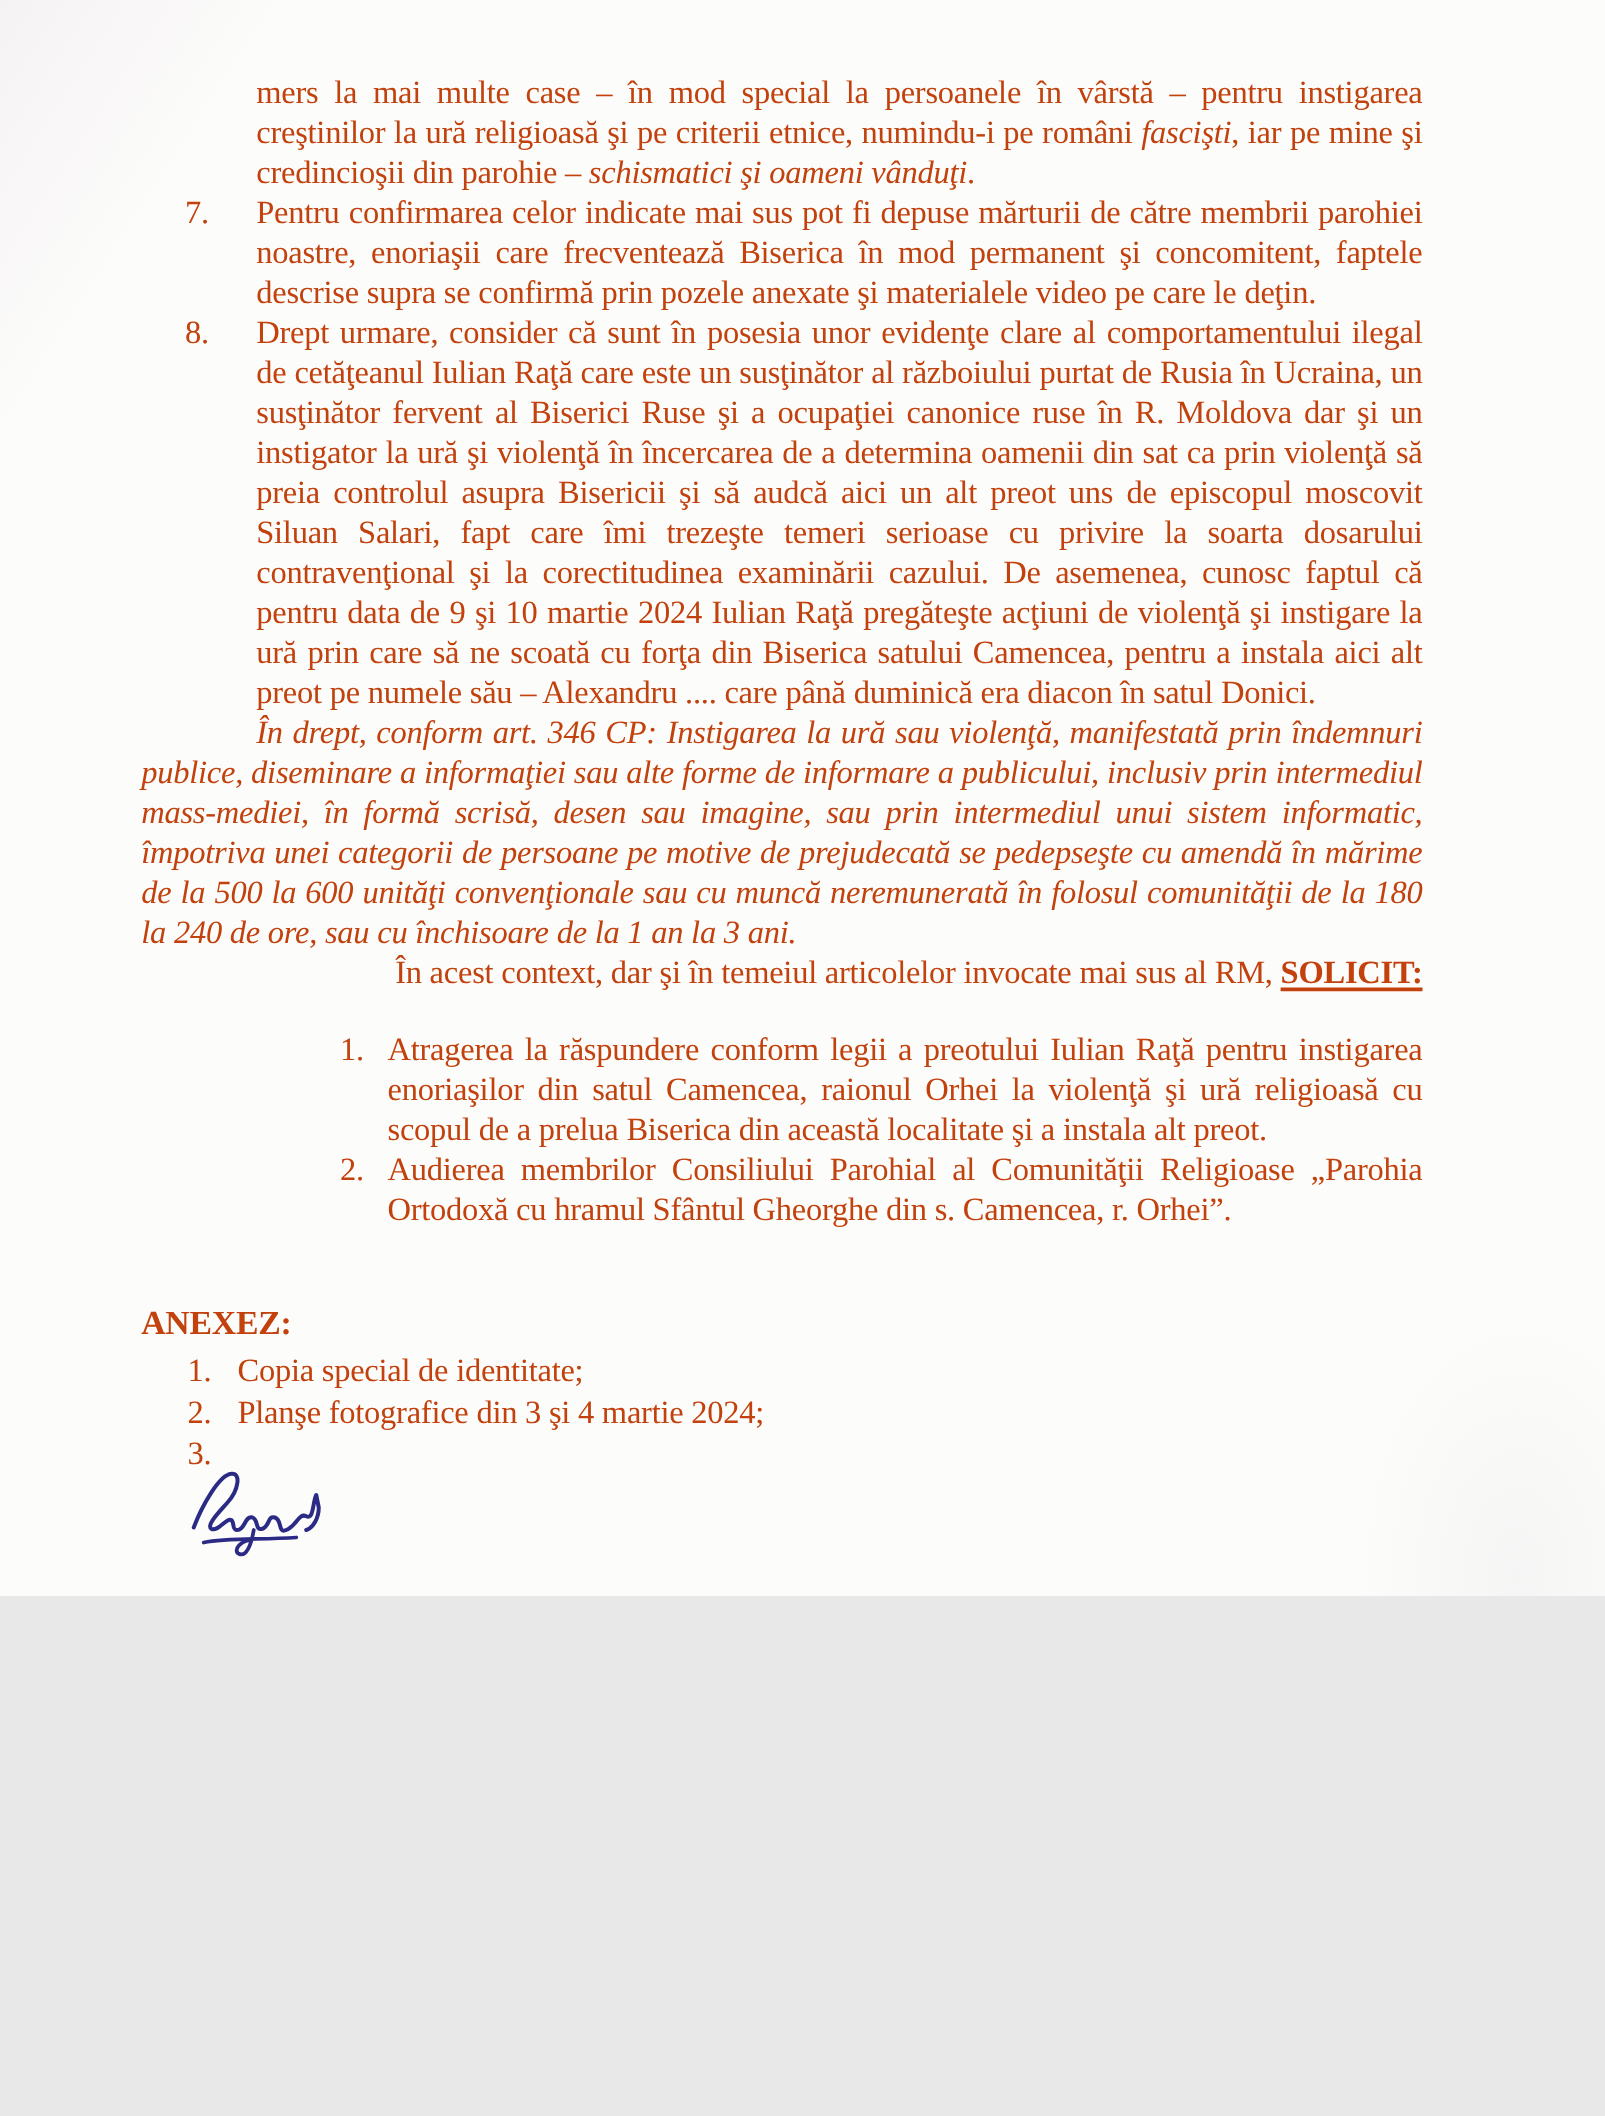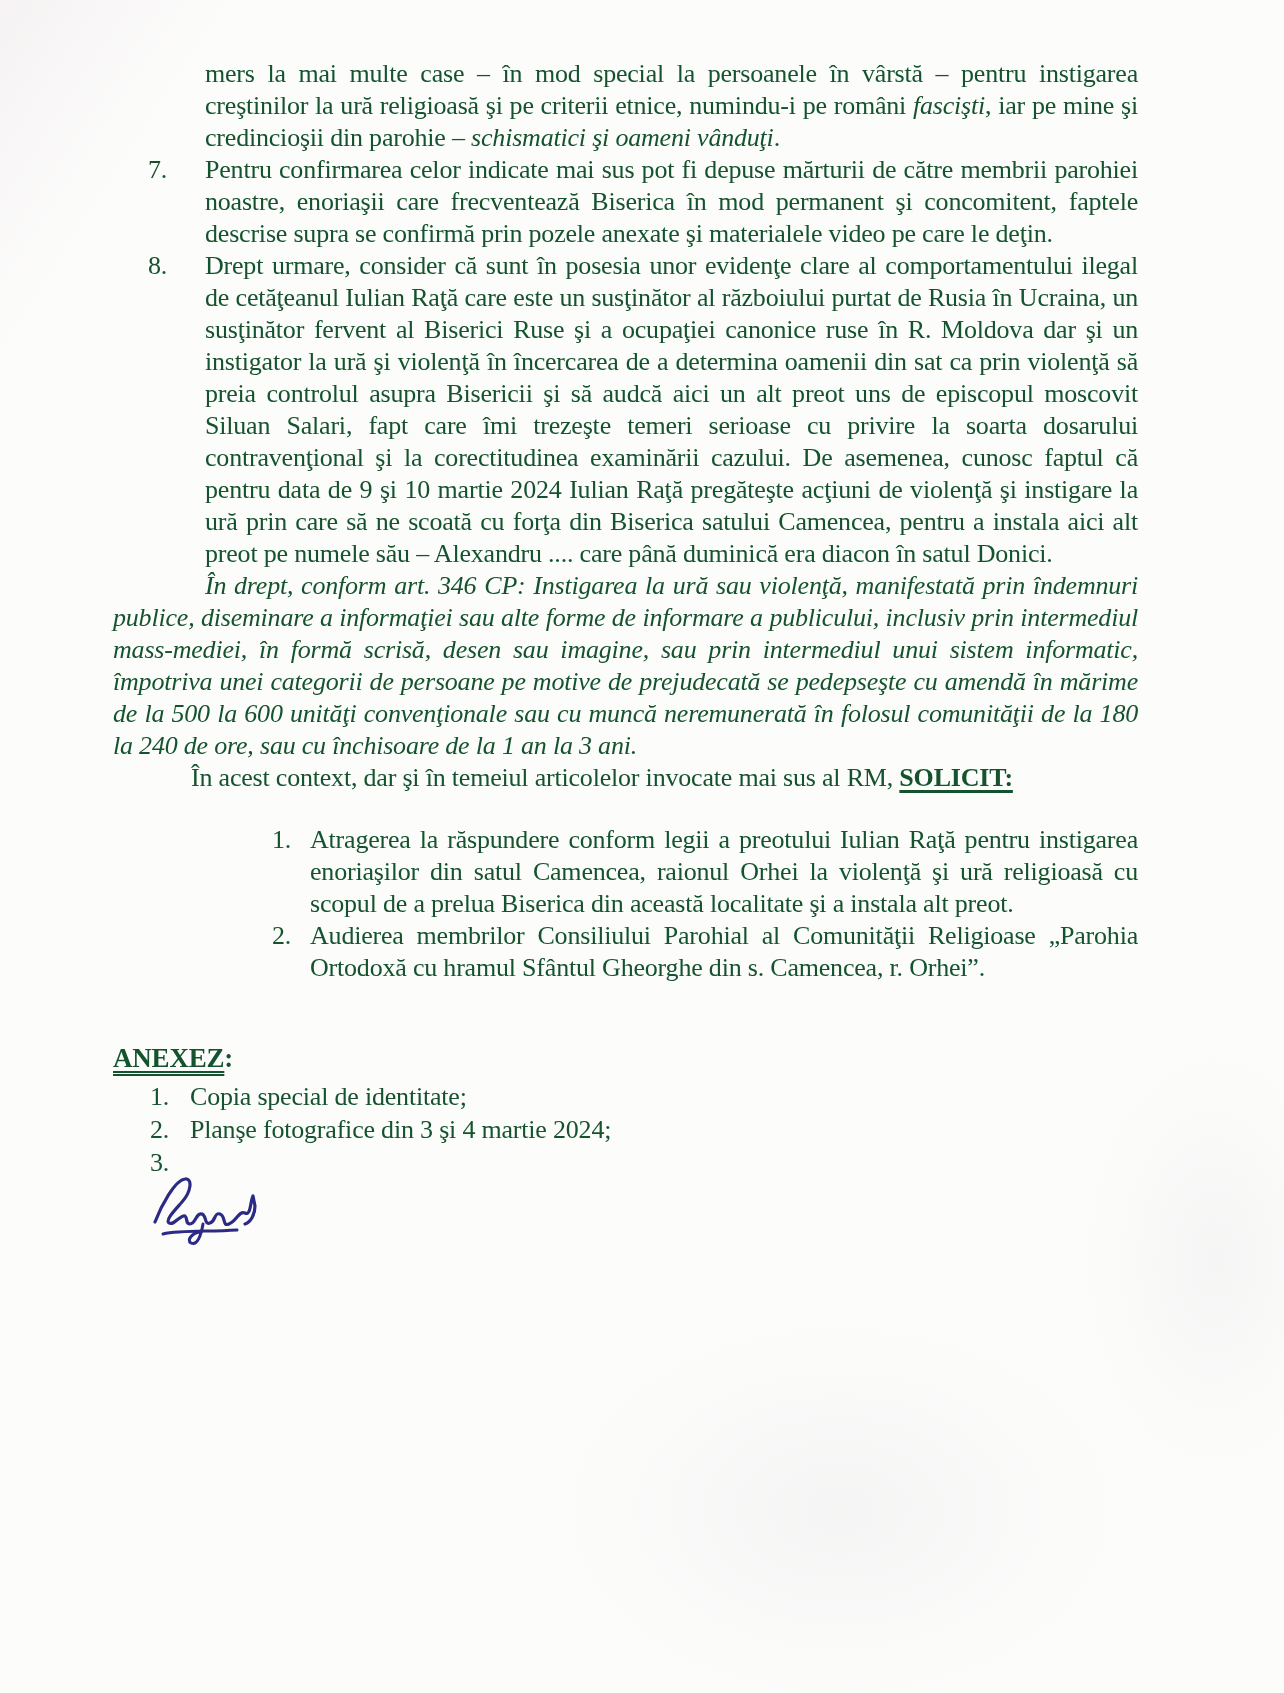--- a/index.html
+++ b/index.html
@@ -1,22 +1,22 @@
 <!DOCTYPE html>
 <html><head>
 <meta charset="utf-8">
 <style>
   html,body{margin:0;padding:0;background:#e8e8e8;}
   .page{
     position:relative;
-    width:1284px;height:1693px;
+    width:1284px;height:1277px;
     background:#fcfcfb;
     overflow:hidden;
     font-family:"Liberation Serif","DejaVu Serif",serif;
-    color:#14532d;
+    color:#c2410c;
   }
   
   .artifact-topleft{
     position:absolute;left:-40px;top:-30px;width:260px;height:420px;
     background:linear-gradient(115deg,rgba(180,140,160,0.10),rgba(180,140,160,0) 55%);
     transform:rotate(8deg);
     pointer-events:none;
   }
   .artifact-bottom{
     position:absolute;left:560px;top:1320px;width:560px;height:380px;
@@ -37,34 +37,33 @@
   }
   .doc p{margin:0;}
   .indent-block{margin-left:92px;}
   .justify{text-align:justify;}
   .italic{font-style:italic;}
   .num-item{position:relative;}
   .num-item .num{
     position:absolute;left:-57px;top:0;width:50px;text-align:left;
   }
   .legal{text-indent:92px;text-align:justify;font-style:italic;}
-  .context-line{margin-top:30px;text-indent:78px;}
+  .context-line{margin-top:30px;text-indent:78px;text-align:right;}
   .solicit{
     font-weight:bold;
     text-decoration:underline;
     text-decoration-thickness:2.5px;
     text-underline-offset:4px;
   }
   .requests{margin-left:197px;margin-top:30px;}
   .requests .num-item{margin-bottom:0;}
   .requests .num-item .num{left:-38px;width:34px;}
   .annex{margin-top:58px;}
   .annex-heading{font-weight:bold;font-size:27px;}
   .annex-heading .uline{
-    text-decoration:underline;
     text-decoration-style:double;
     text-decoration-thickness:2px;
     text-underline-offset:4px;
   }
   .annex-items{margin-left:37px;margin-top:6px;}
   .annex-items .num-item{padding-left:40px;line-height:33px;}
   .annex-items .num-item .num{left:0;width:36px;}
   .sig-row{
     margin-top:26px;
     display:flex;align-items:flex-start;

